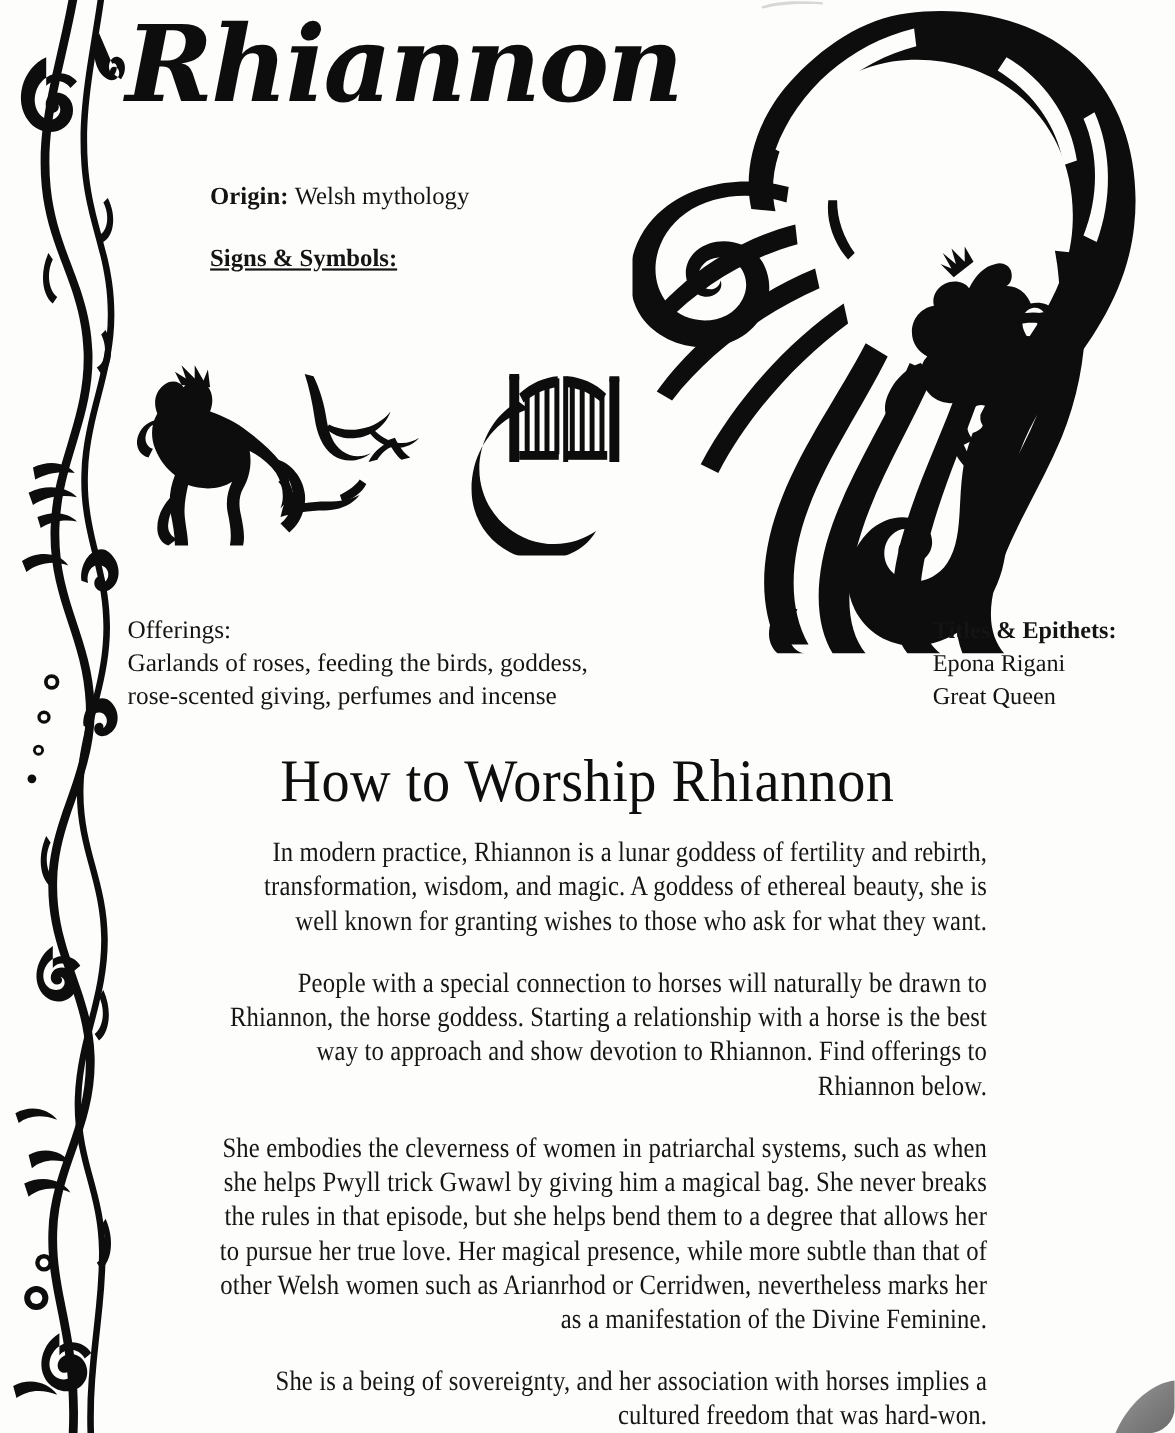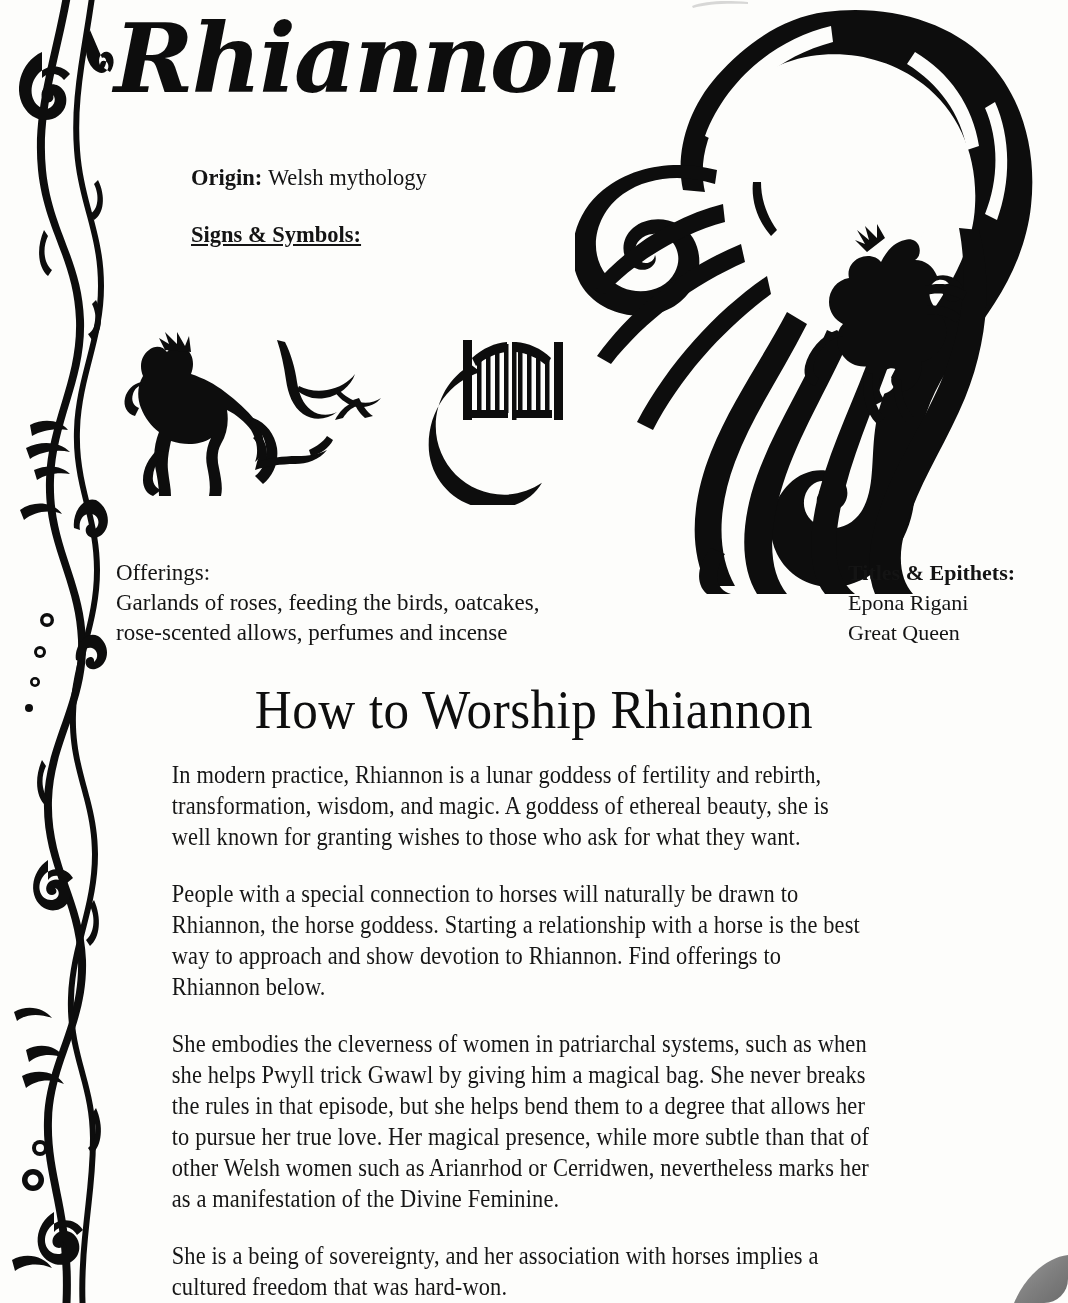--- a/index.html
+++ b/index.html
@@ -81,22 +81,22 @@
     font-size:55px;
     font-weight:400;
     letter-spacing:0.5px;
     color:#0e0e0e;
     transform:scaleX(0.93);
     transform-origin:50% 50%;
   }
 
   
   .body-copy{
-    position:absolute;left:124px;top:760px;width:795px;
-    text-align:left;
+    position:absolute;left:150px;top:760px;width:795px;
+    text-align:right;
   }
   .body-copy p{
     margin:0 0 26px 0;
     font-size:25.5px;
     line-height:1.215;
     color:#161616;
     transform:scaleX(0.88);
     transform-origin:50% 50%;
     letter-spacing:0.15px;
   }
@@ -451,22 +451,22 @@
 
           <rect x="441" y="14" width="9" height="76"></rect>
           <path d="M441 12 h9 v5 h-9 z"></path>
         </g>
       </g>
     </svg>
   </div>
 
   <div class="offerings">
     <span class="lbl">Offerings:</span>
-    <span class="val">Garlands of roses, feeding the birds, oatcakes,</span>
-    <span class="val">rose-scented allows, perfumes and incense</span>
+    <span class="val">Garlands of roses, feeding the birds, goddess,</span>
+    <span class="val">rose-scented giving, perfumes and incense</span>
   </div>
 
   <div class="epithets">
     <span class="lbl">Titles &amp; Epithets:</span>
     <span class="val">Epona Rigani</span>
     <span class="val">Great Queen</span>
   </div>
 
   <div class="worship-heading">How to Worship Rhiannon</div>
 

